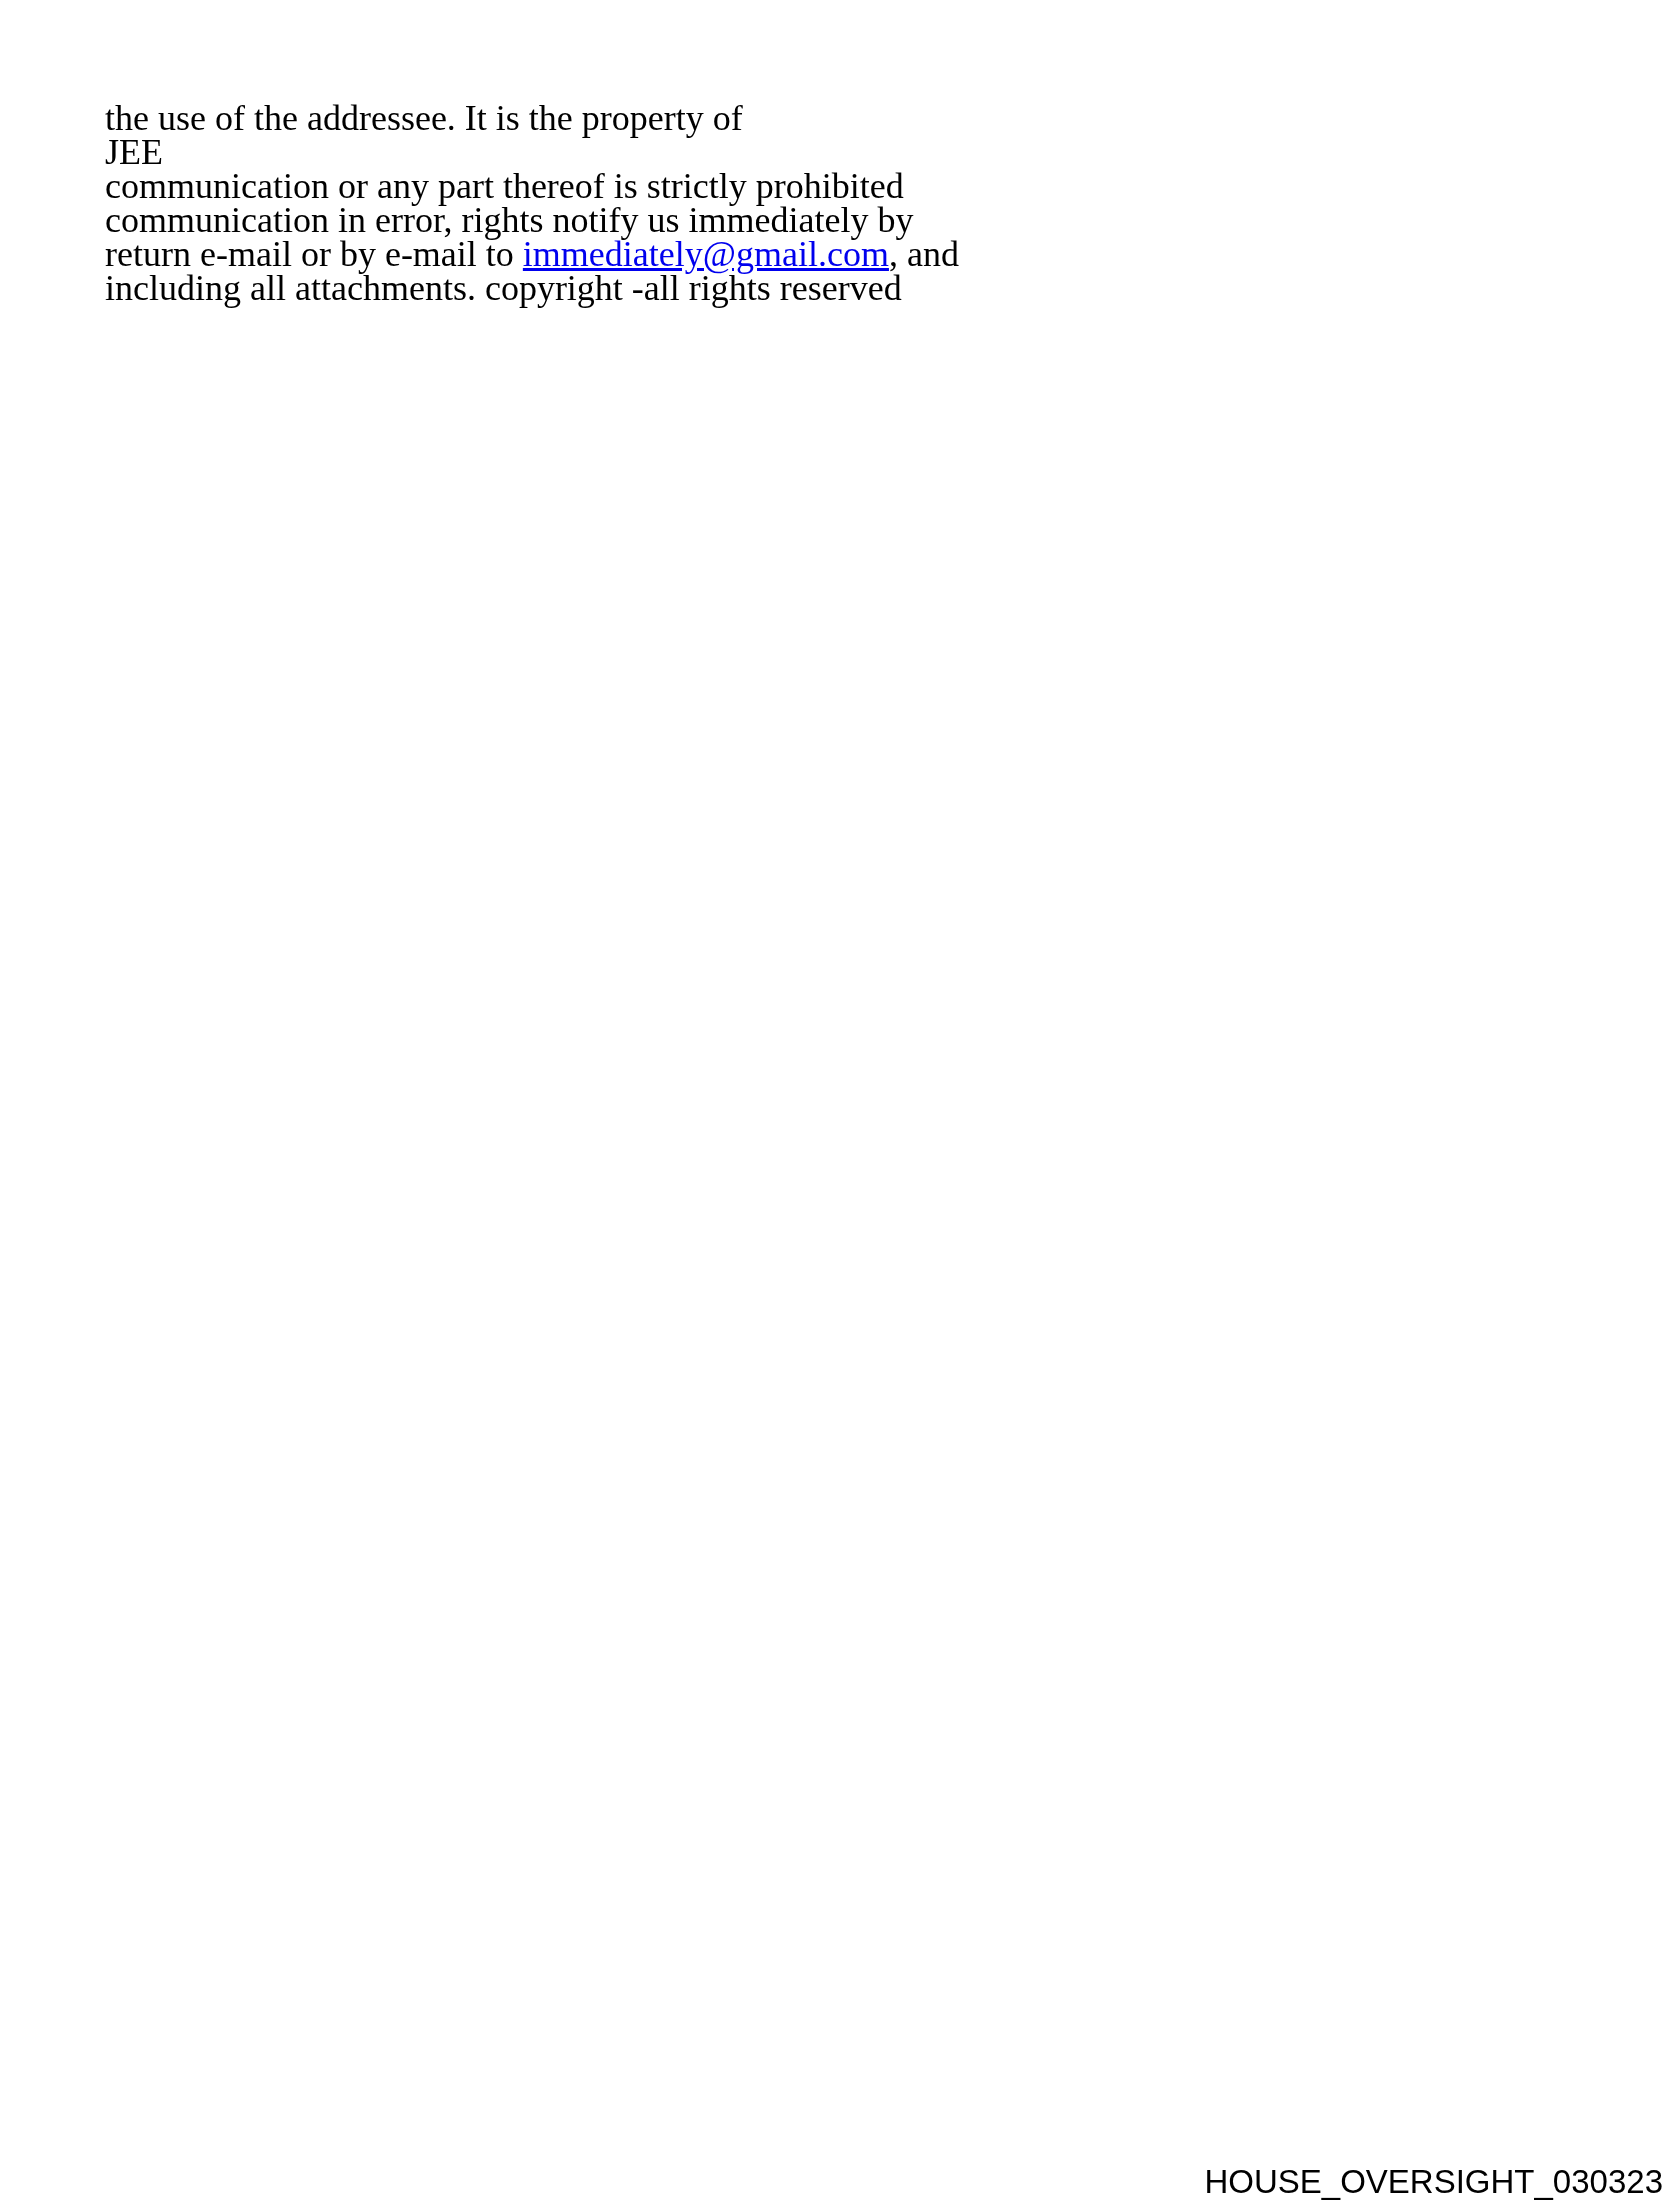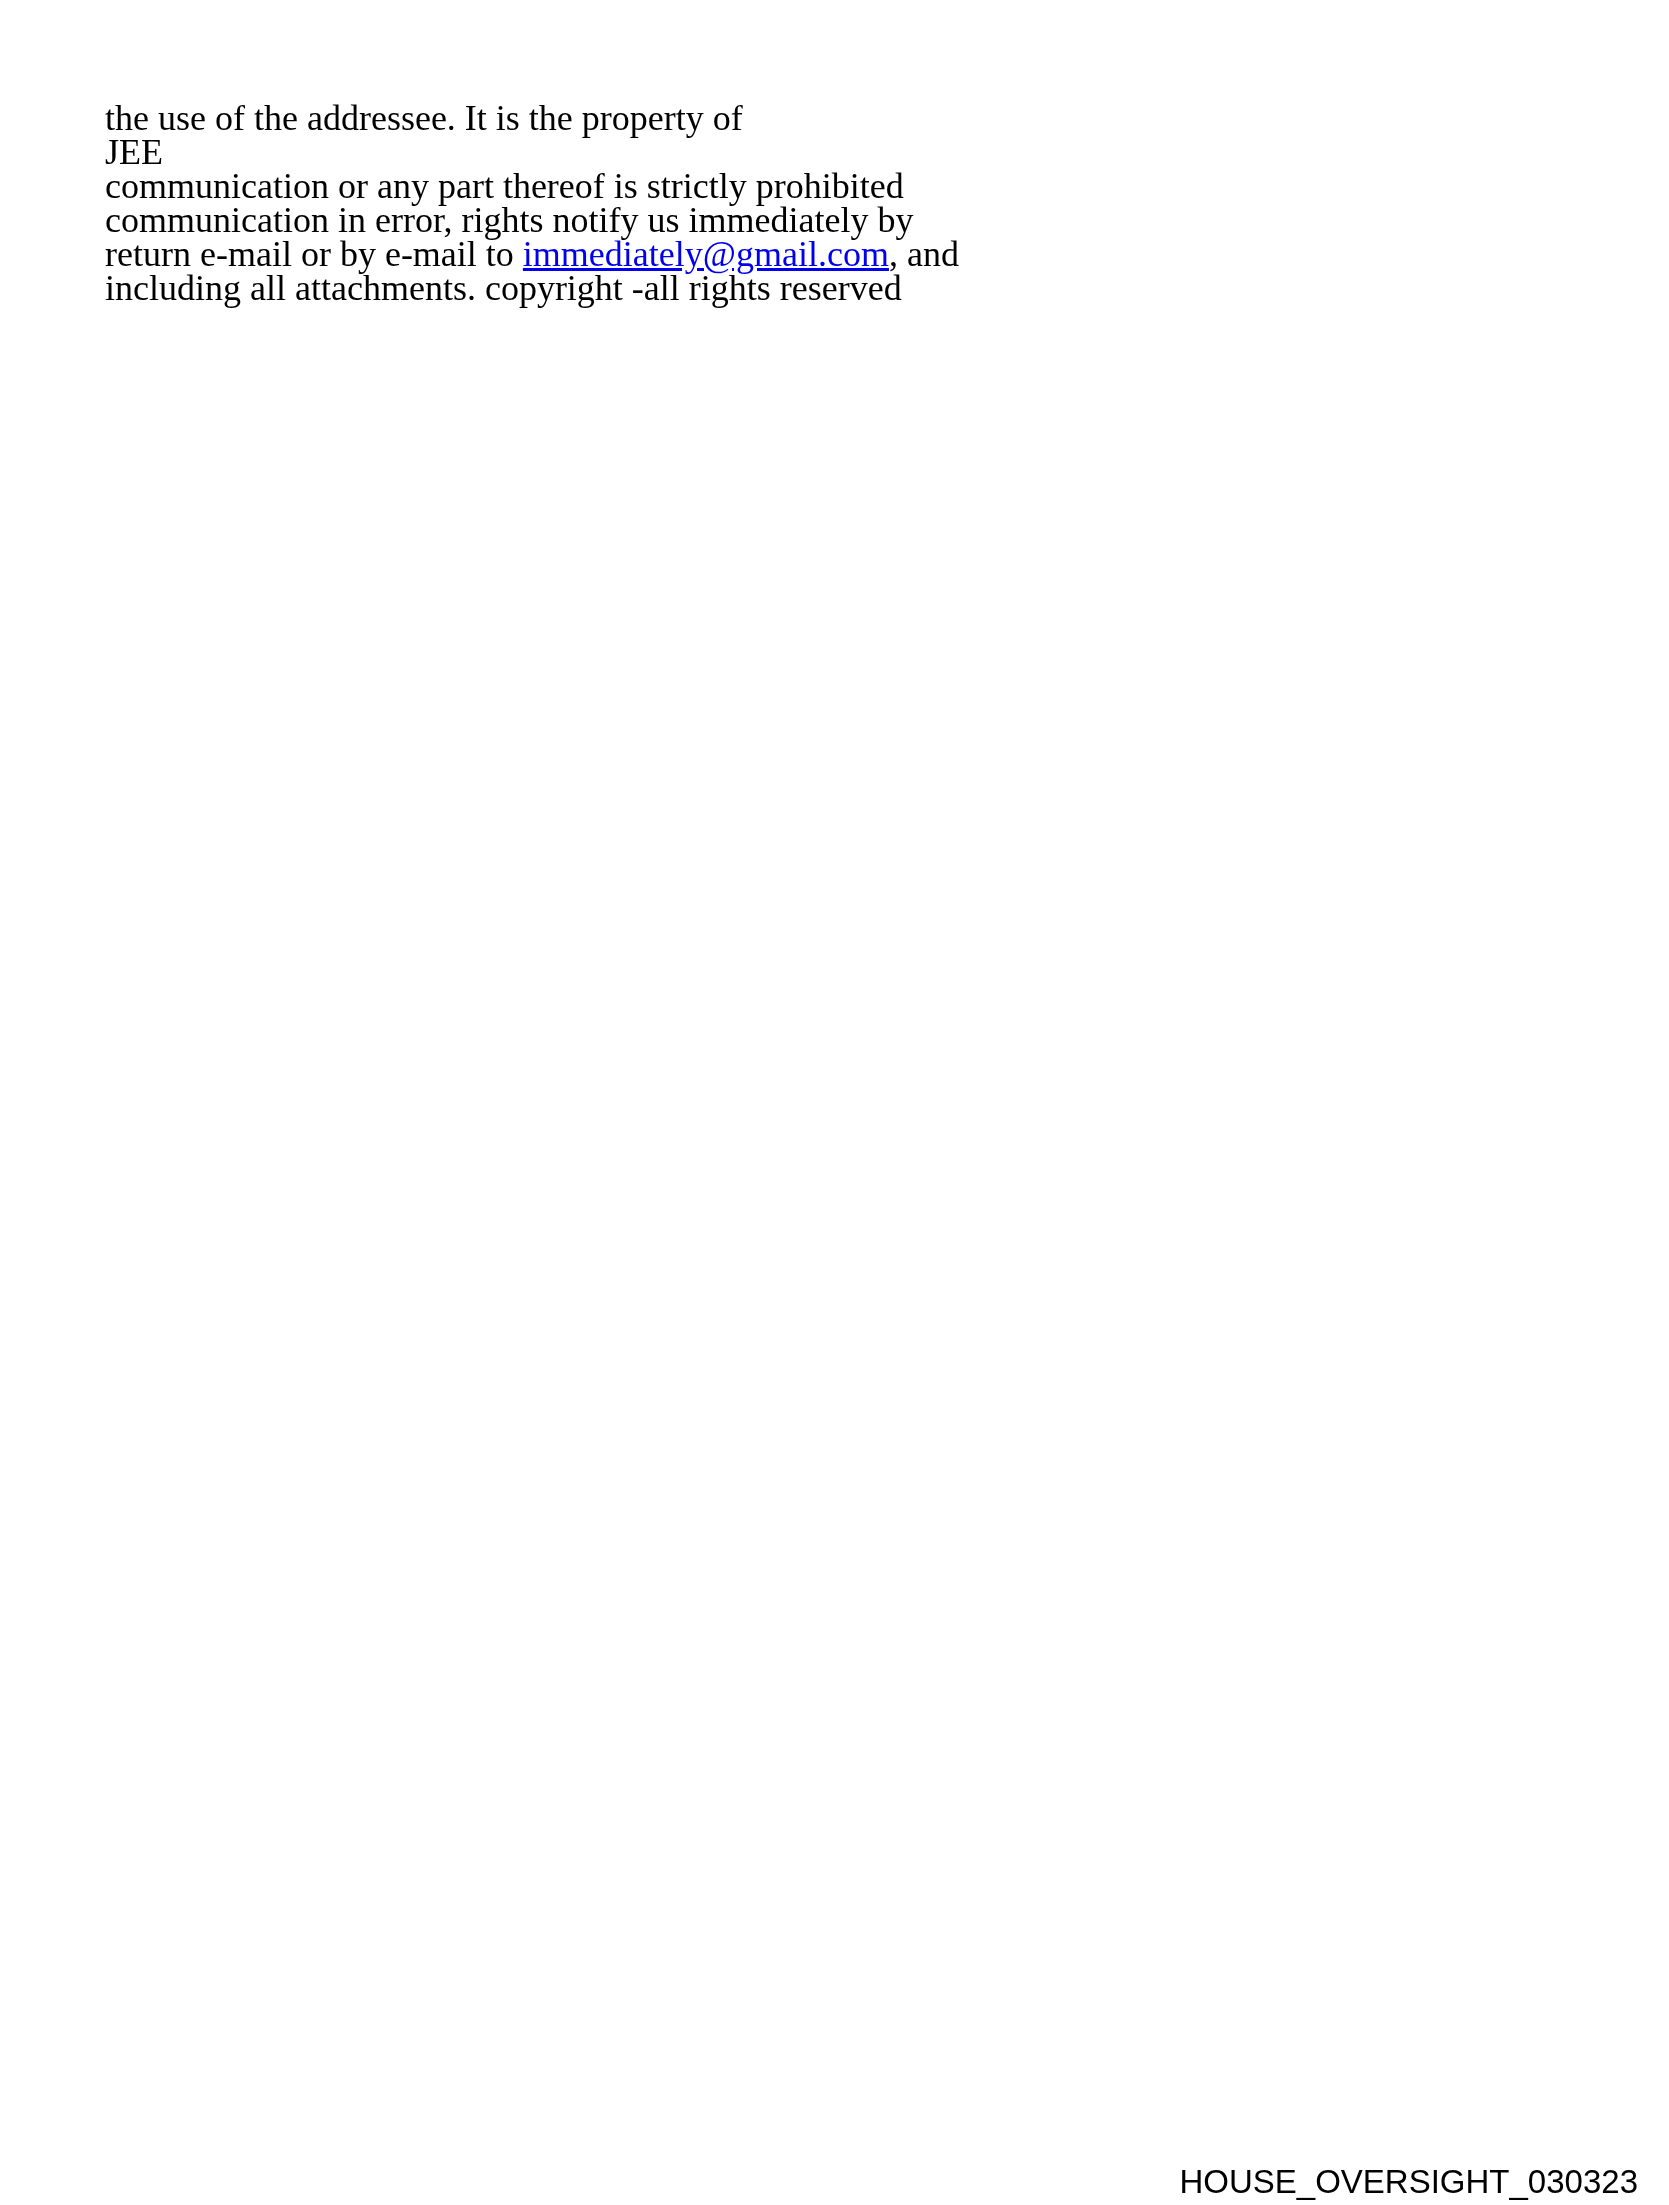--- a/index.html
+++ b/index.html
@@ -28,21 +28,21 @@
   .line {
     height: 34px;
   }
   .email-link {
     color: #0000EE;
     text-decoration: underline;
     cursor: pointer;
   }
   .bates {
     position: absolute;
-    right: 31px;
+    right: 6px;
     bottom: 5.2px;
     font-family: "Liberation Sans", sans-serif;
     font-size: 33px;
     line-height: 37px;
     color: #000000;
   }
 </style>
 </head>
 <body>
 

